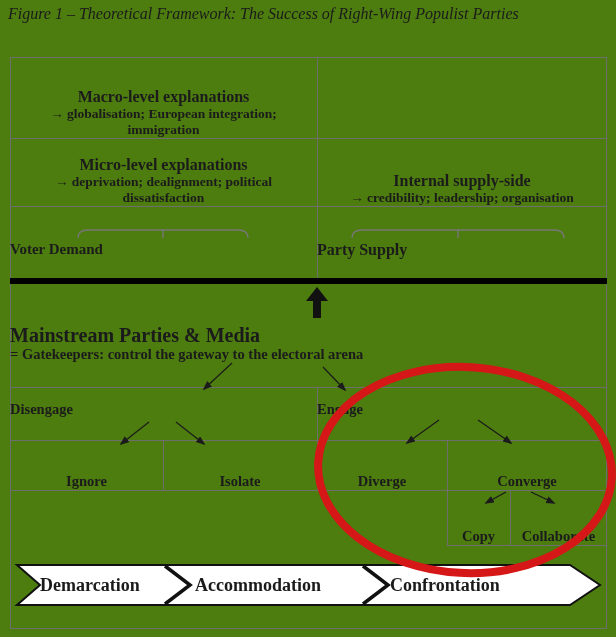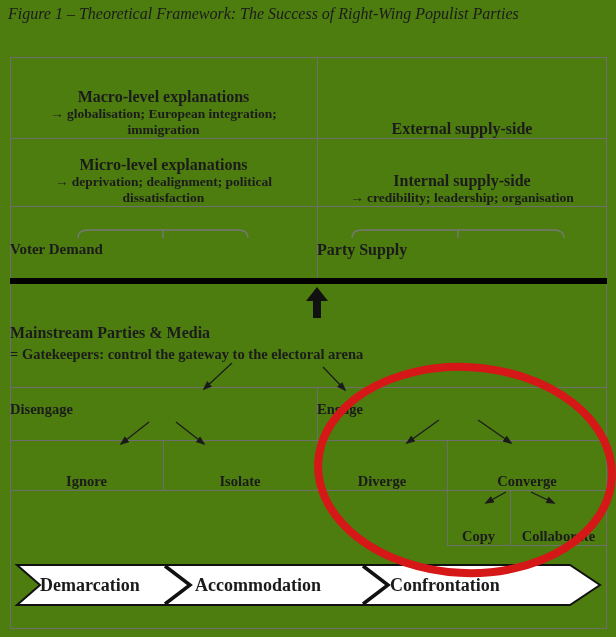--- a/index.html
+++ b/index.html
@@ -41,35 +41,34 @@
   <div class="line" style="left:447px;top:440px;width:1px;height:105px;"></div>
   <div class="line" style="left:510px;top:490px;width:1px;height:55px;"></div>
   <div class="line" style="left:447px;top:545px;width:160px;height:1px;"></div>
   <div id="thick-bar" style="background: rgb(0, 0, 0);"></div>
 
   <div class="cell" style="left:10px;top:58px;width:307px;height:80px;">
     <div class="cell-title">Macro-level explanations</div>
     <div class="cell-detail" style="max-width:250px;">→ globalisation; European integration; immigration</div>
   </div>
   <div class="cell" style="left:317px;top:58px;width:290px;height:80px;">
-    <div class="cell-title">External supply-side</div>
   </div>
   <div class="cell" style="left:10px;top:139px;width:307px;height:67px;">
     <div class="cell-title">Micro-level explanations</div>
     <div class="cell-detail" style="max-width:245px;">→ deprivation; dealignment; political dissatisfaction</div>
   </div>
   <div class="cell" style="left:317px;top:139px;width:290px;height:67px;">
     <div class="cell-title">Internal supply-side</div>
     <div class="cell-detail">→ credibility; leadership; organisation</div>
   </div>
 
   <div class="plain-label" style="left:10px;top:241px;width:307px;font-size:15px;">Voter Demand</div>
   <div class="plain-label" style="left:317px;top:241px;width:342px;font-size:16px;">Party Supply</div>
 
-  <div class="plain-label" style="left:10px;top:324px;width:597px;font-size:16px;">Mainstream Parties &amp; Media</div>
+  <div class="plain-label" style="left:10px;top:324px;width:597px;font-size:20px;">Mainstream Parties &amp; Media</div>
   <div class="plain-label" style="left:10px;top:346px;width:597px;font-size:14.5px;">= Gatekeepers: control the gateway to the electoral arena</div>
 
   <div class="plain-label strategy" style="left:10px;top:401px;width:307px;">Disengage</div>
   <div class="plain-label strategy" style="left:317px;top:401px;width:290px;">Engage</div>
   <div class="cell strategy" style="left:10px;top:441px;width:153px;height:49px;">
       <span>Ignore</span>
     </div>
   <div class="cell strategy" style="left:163px;top:441px;width:154px;height:49px;">
       <span>Isolate</span>
     </div>

